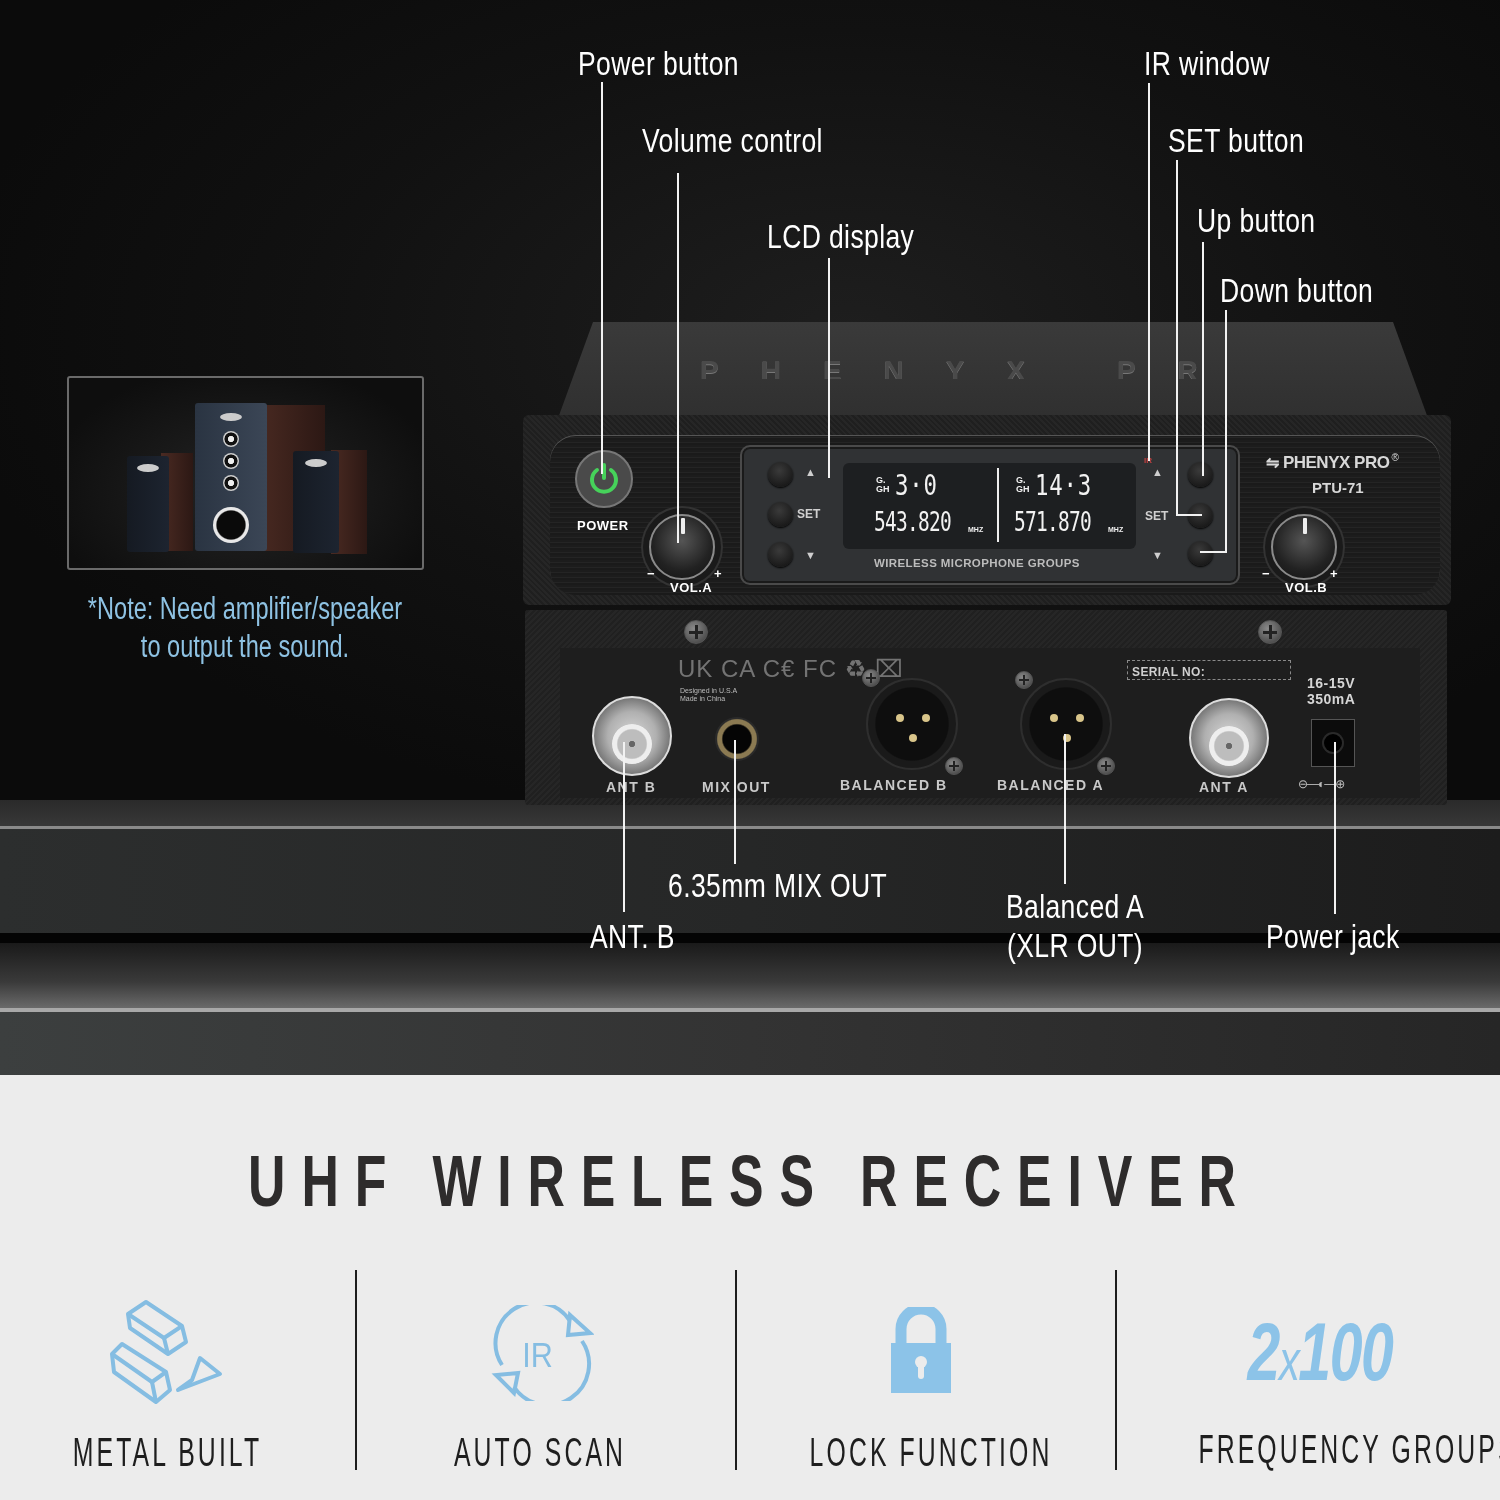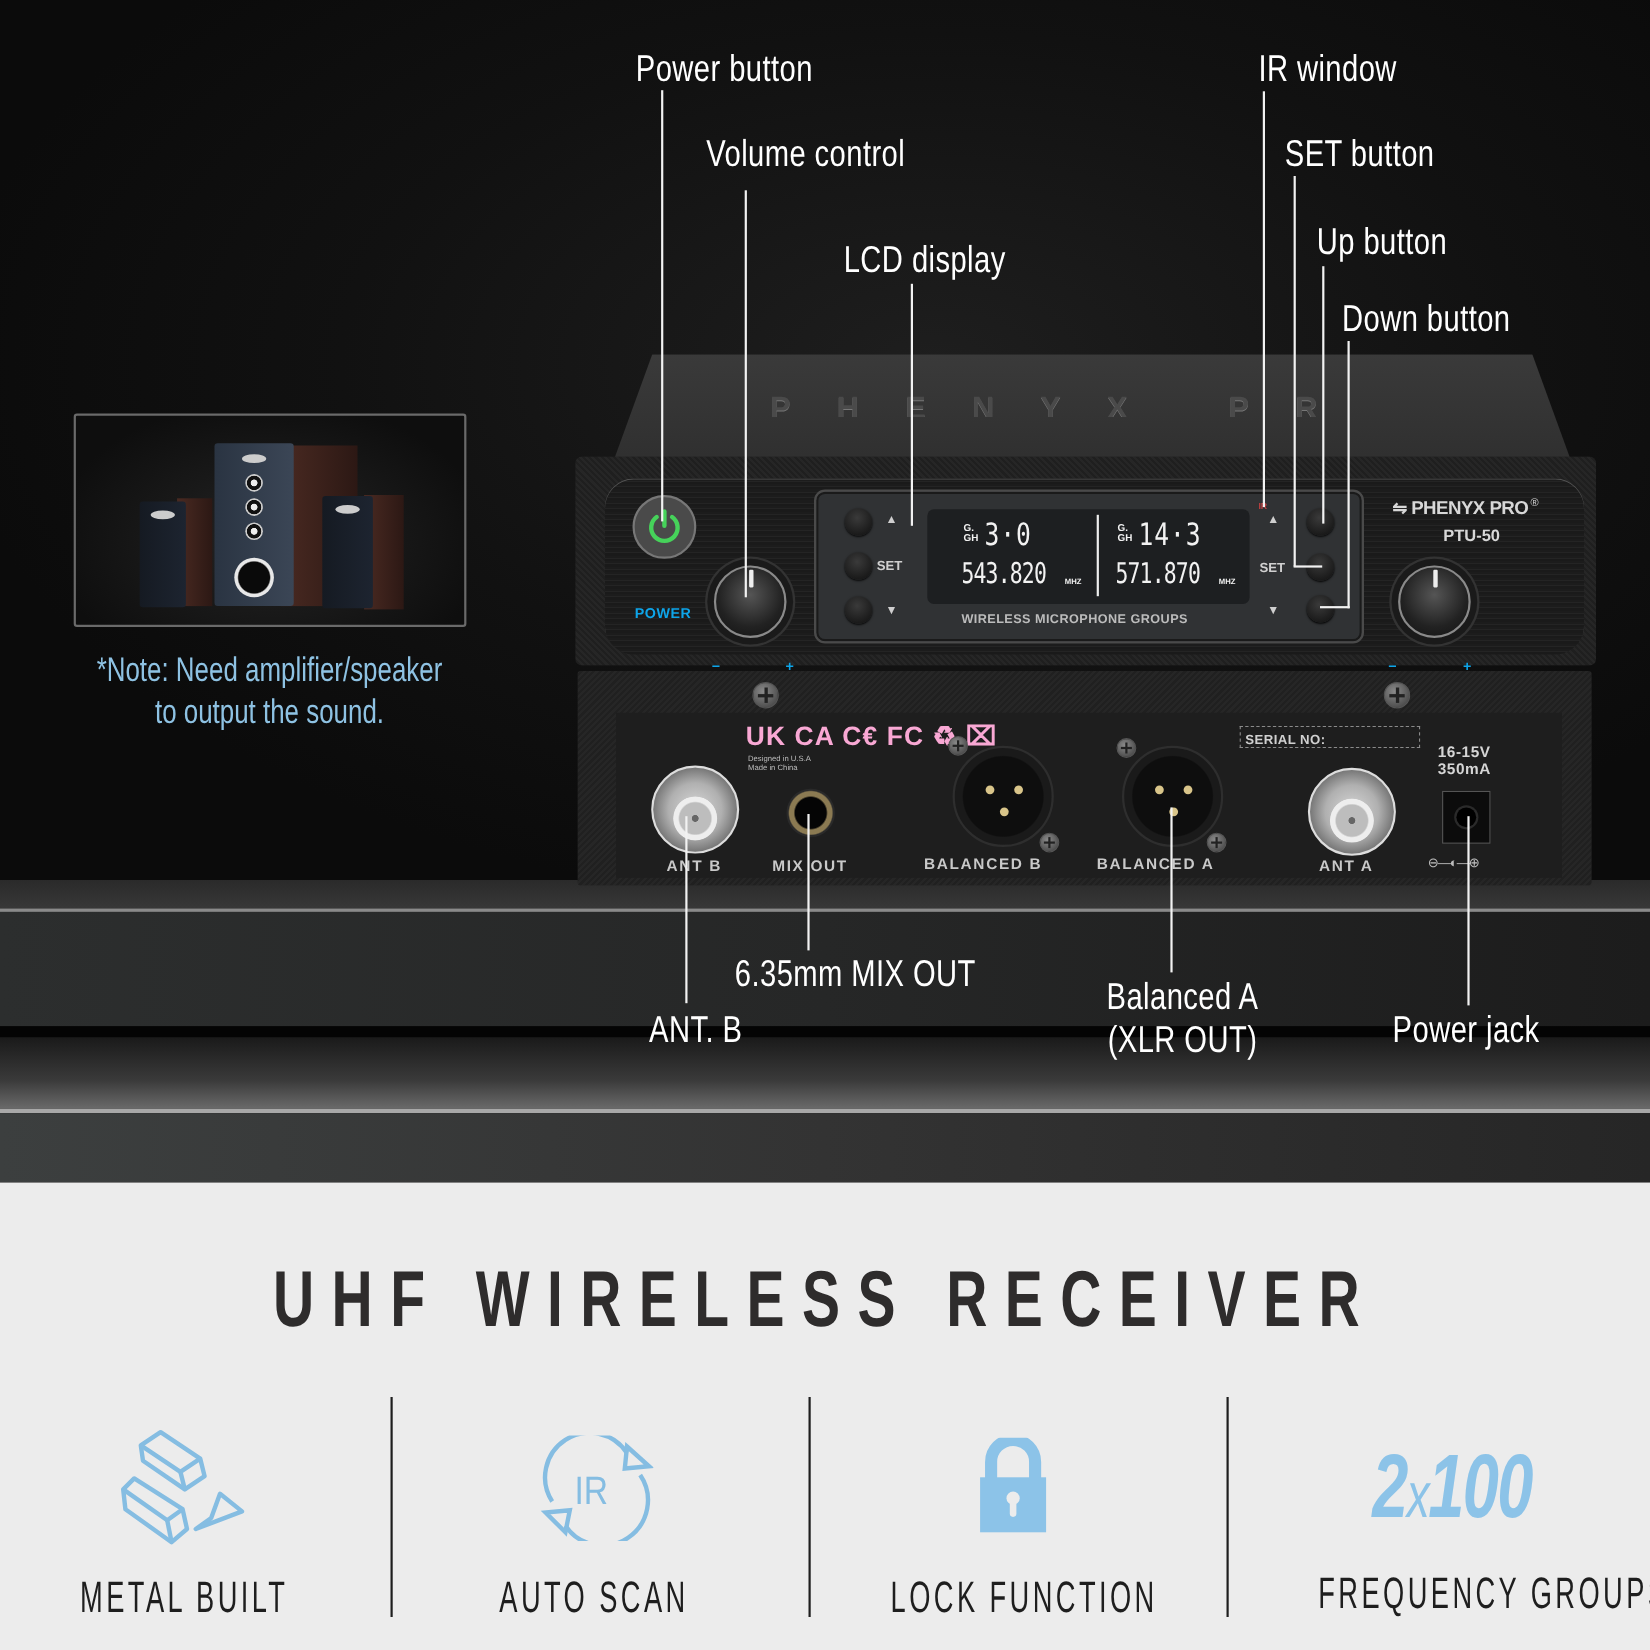--- a/index.html
+++ b/index.html
@@ -64,21 +64,21 @@
     position: absolute; left: 550px; top: 435px; width: 890px; height: 160px;
     border-radius: 26px;
     background: repeating-linear-gradient(0deg, #1a1a1a 0 2px, #242424 2px 3px, #1c1c1c 3px 5px);
     box-shadow: inset 0 1px 0 #555;
   }
   .power-btn {
     position: absolute; left: 575px; top: 450px; width: 58px; height: 58px; border-radius: 50%;
     background: #4a4a4a; border: 2px solid #777; display: flex; align-items: center; justify-content: center;
   }
   .power-label, .vol-label, .pm {
-    position: absolute; color: #0ea5e9; font-weight: bold; font-size: 13px; letter-spacing: 0.5px; margin-top: 32px;
+    position: absolute; color: #ffffff; font-weight: bold; font-size: 13px; letter-spacing: 0.5px;
   }
   .knob {
     position: absolute; width: 66px; height: 66px; border-radius: 50%;
     background: radial-gradient(circle at 50% 40%, #555 0%, #222 60%, #111 100%);
     border: 2px solid #8a8a8a;
     box-shadow: 0 0 0 6px #1a1a1a, 0 0 0 8px #333;
   }
   .knob::after {
     content: ""; position: absolute; left: 30px; top: 2px; width: 4px; height: 16px; background: #eee; border-radius: 1px;
   }
@@ -126,21 +126,21 @@
   .screw {
     position: absolute; width: 24px; height: 24px; border-radius: 50%;
     background: radial-gradient(circle at 40% 35%, #8a8a8a, #3a3a3a);
     border: 1px solid #555;
   }
   .screw::before { content: ""; position: absolute; left: 4px; top: 10px; width: 14px; height: 3px; background: #222; }
   .screw::after { content: ""; position: absolute; left: 10px; top: 4px; width: 3px; height: 14px; background: #222; }
   .screw.small { width: 18px; height: 18px; }
   .screw.small::before { left: 3px; top: 7px; width: 10px; height: 2px; }
   .screw.small::after { left: 7px; top: 3px; width: 2px; height: 10px; }
-  .cert { position: absolute; left: 678px; top: 655px; color: #f9a8d4; font-weight: bold; font-size: 24px; letter-spacing: 1px; white-space: nowrap; }
+  .cert { position: absolute; left: 678px; top: 655px; color: #737373; font-weight: normal; font-size: 24px; letter-spacing: 1px; white-space: nowrap; }
   .cert-small { position: absolute; left: 680px; top: 687px; color: #bdbdbd; font-size: 7px; line-height: 8px; }
   .rear-label { position: absolute; color: #c9c9c9; font-weight: bold; font-size: 14px; letter-spacing: 1.5px; white-space: nowrap; }
   .bnc {
     position: absolute; width: 80px; height: 80px; border-radius: 50%;
     background: radial-gradient(circle, #d8d8d8 0%, #b0b0b0 45%, #6e6e6e 75%, #999 100%);
     border: 2px solid #ddd;
   }
   .bnc::after {
     content: ""; position: absolute; left: 18px; top: 26px; width: 40px; height: 40px; border-radius: 50%;
     background: radial-gradient(circle, #666 0 10%, #bdbdbd 12% 50%, #eee 55% 70%, #888 75%);
@@ -270,21 +270,21 @@
 <div class="tri" style="left:1152px; top:466px;">▲</div>
 <div class="setlbl" style="left:1145px; top:509px;">SET</div>
 <div class="tri" style="left:1152px; top:549px;">▼</div>
 <div class="mini-btn" style="left:1188px; top:462px;"></div>
 <div class="mini-btn" style="left:1188px; top:503px;"></div>
 <div class="mini-btn" style="left:1188px; top:541px;"></div>
 
 <div class="brand">
   <span class="logo">⇋</span><span>PHENYX PRO</span><sup>®</sup>
 </div>
-<div class="model">PTU-50</div>
+<div class="model">PTU-71</div>
 
 <div class="knob" style="left:1271px; top:514px;"></div>
 <div class="pm" style="left:1262px; top:566px;">−</div>
 <div class="pm" style="left:1330px; top:566px;">+</div>
 <div class="vol-label" style="left:1285px; top:580px;">VOL.B</div>
 
 <div class="rear-outer"></div>
 <div class="rear-panel"></div>
 <div class="screw" style="left:684px; top:620px;"></div>
 <div class="screw" style="left:1258px; top:620px;"></div>

